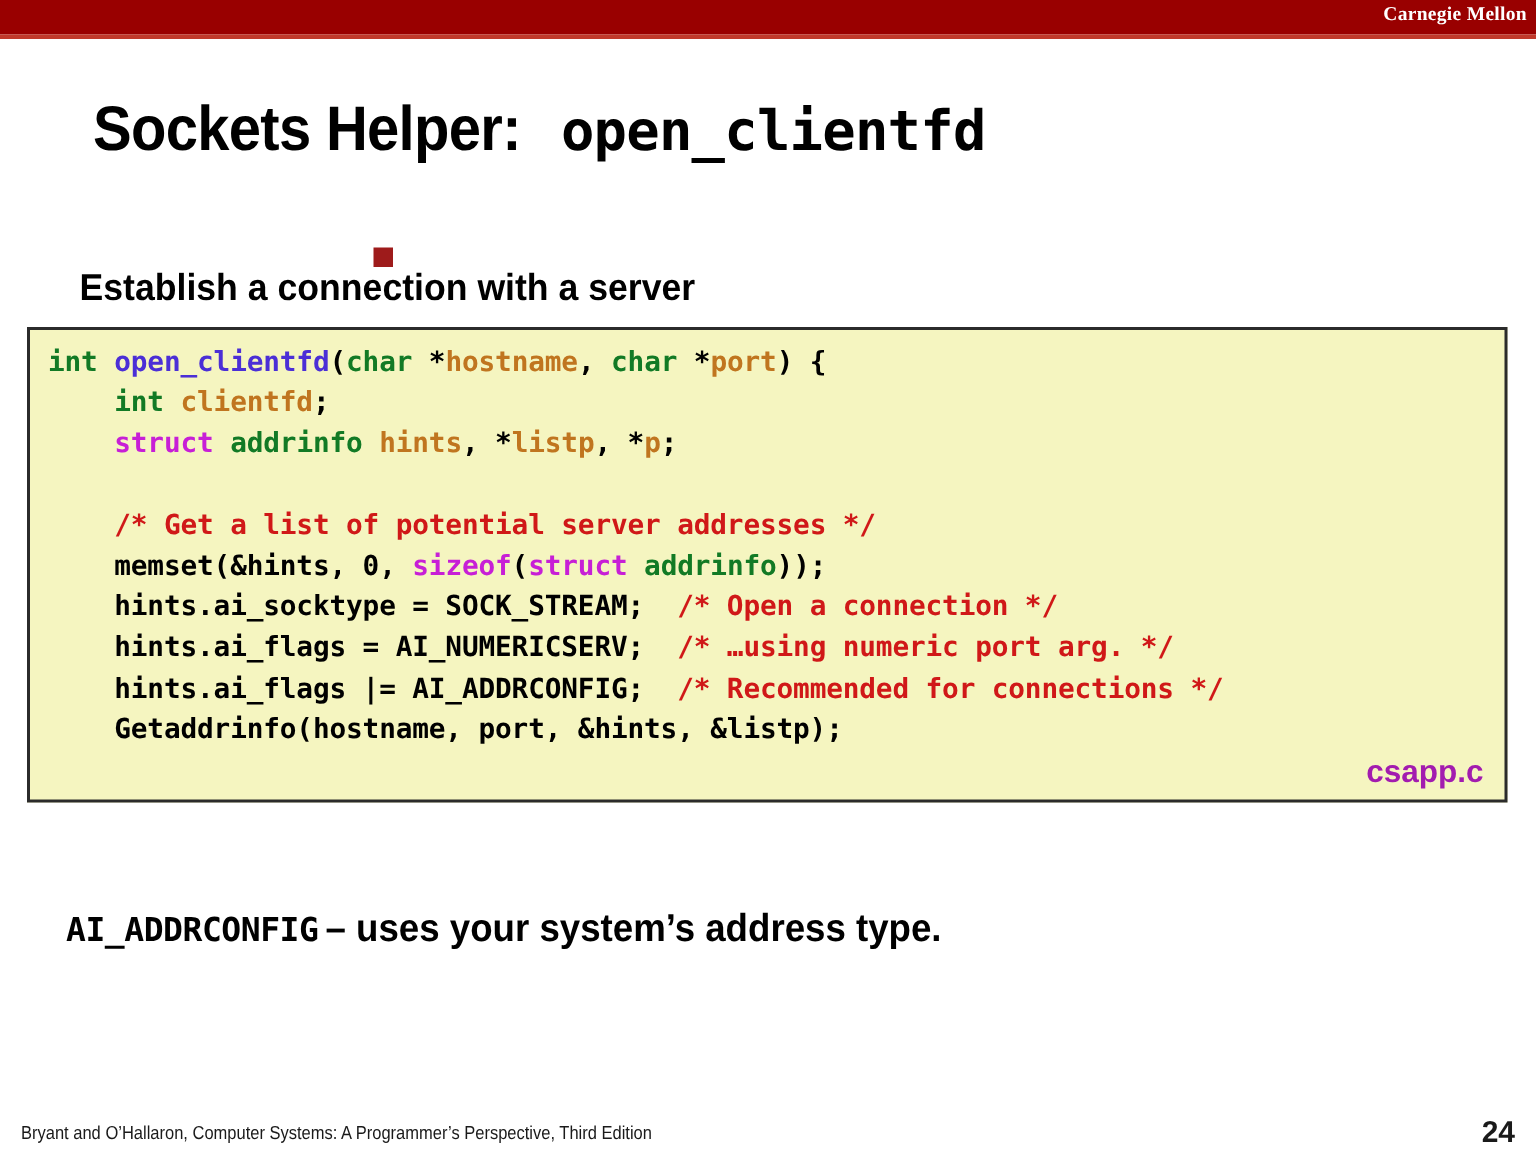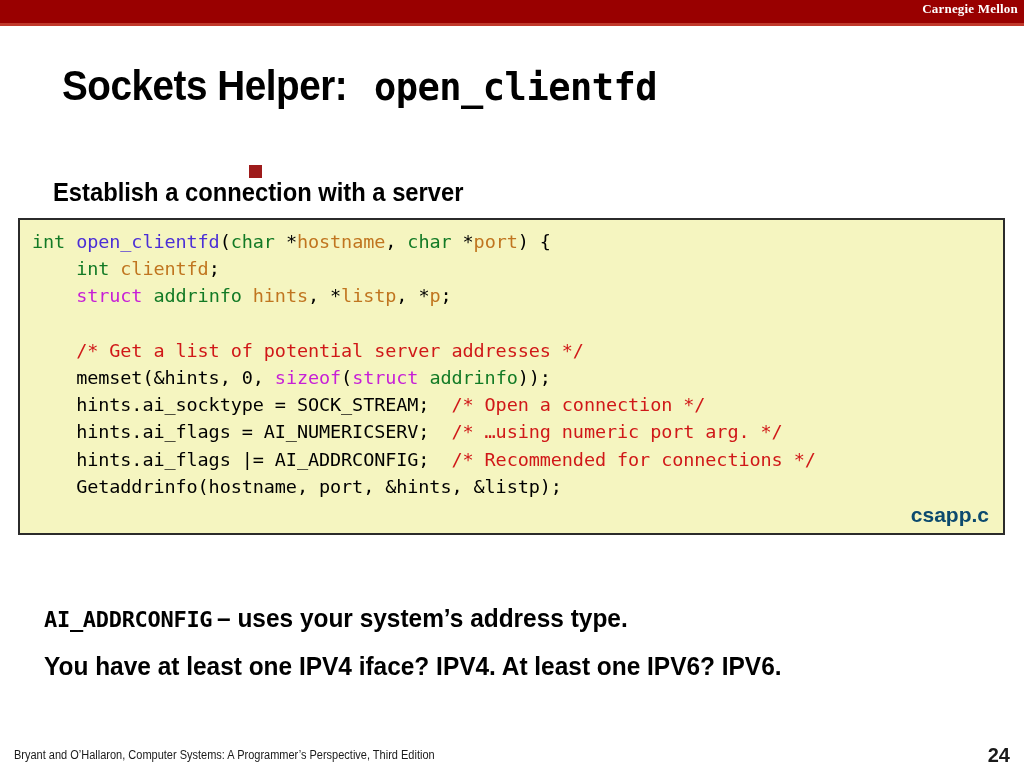--- a/index.html
+++ b/index.html
@@ -111,40 +111,40 @@
     overflow: hidden;
   }
   #code-pre {
     position: absolute;
     left: 12px;
     top: 8px;
     margin: 0;
     font-family: "DejaVu Sans Mono", monospace;
     font-size: 18.5px;
     line-height: 27.2px;
-    font-weight: normal;
+    font-weight: bold;
     white-space: pre;
     color: #000000;
     letter-spacing: -0.1px;
   }
   .k-green   { color: #127a25; }
   .k-func    { color: #4b2fd6; }
   .k-ident   { color: #c0751f; }
   .k-magenta { color: #c71fd6; }
   .k-comment { color: #d01818; }
   .k-plain   { color: #000000; }
 
   #code-filename {
     position: absolute;
     right: 14px;
     bottom: 6px;
     font-family: "Liberation Sans", sans-serif;
     font-weight: bold;
     font-size: 21px;
-    color: #0c4a6e;
+    color: #a21caf;
   }
 
   
   #note {
     position: absolute;
     left: 44px;
     top: 596px;
     white-space: nowrap;
   }
   .note-line {
@@ -217,19 +217,16 @@
 <span class="k-plain">    hints.ai_flags |= AI_ADDRCONFIG;</span><span class="k-comment">  /* Recommended for connections */</span>
 <span class="k-plain">    Getaddrinfo(hostname, port, &amp;hints, &amp;listp);</span></pre>
   <div id="code-filename">csapp.c</div>
 </div>
 
 <div id="note">
   <div class="note-line">
     <span class="note-mono">AI_ADDRCONFIG</span>
     <span class="note-sans">–  uses your system’s address type.</span>
   </div>
-  <div class="note-line">
-    <span class="note-sans">You have at least one IPV4 iface? IPV4.  At least one IPV6? IPV6.</span>
-  </div>
 </div>
 
 <div id="footer-text">Bryant and O’Hallaron, Computer Systems: A Programmer’s Perspective, Third Edition</div>
 <div id="footer-page">24</div>
 
 </body></html>

